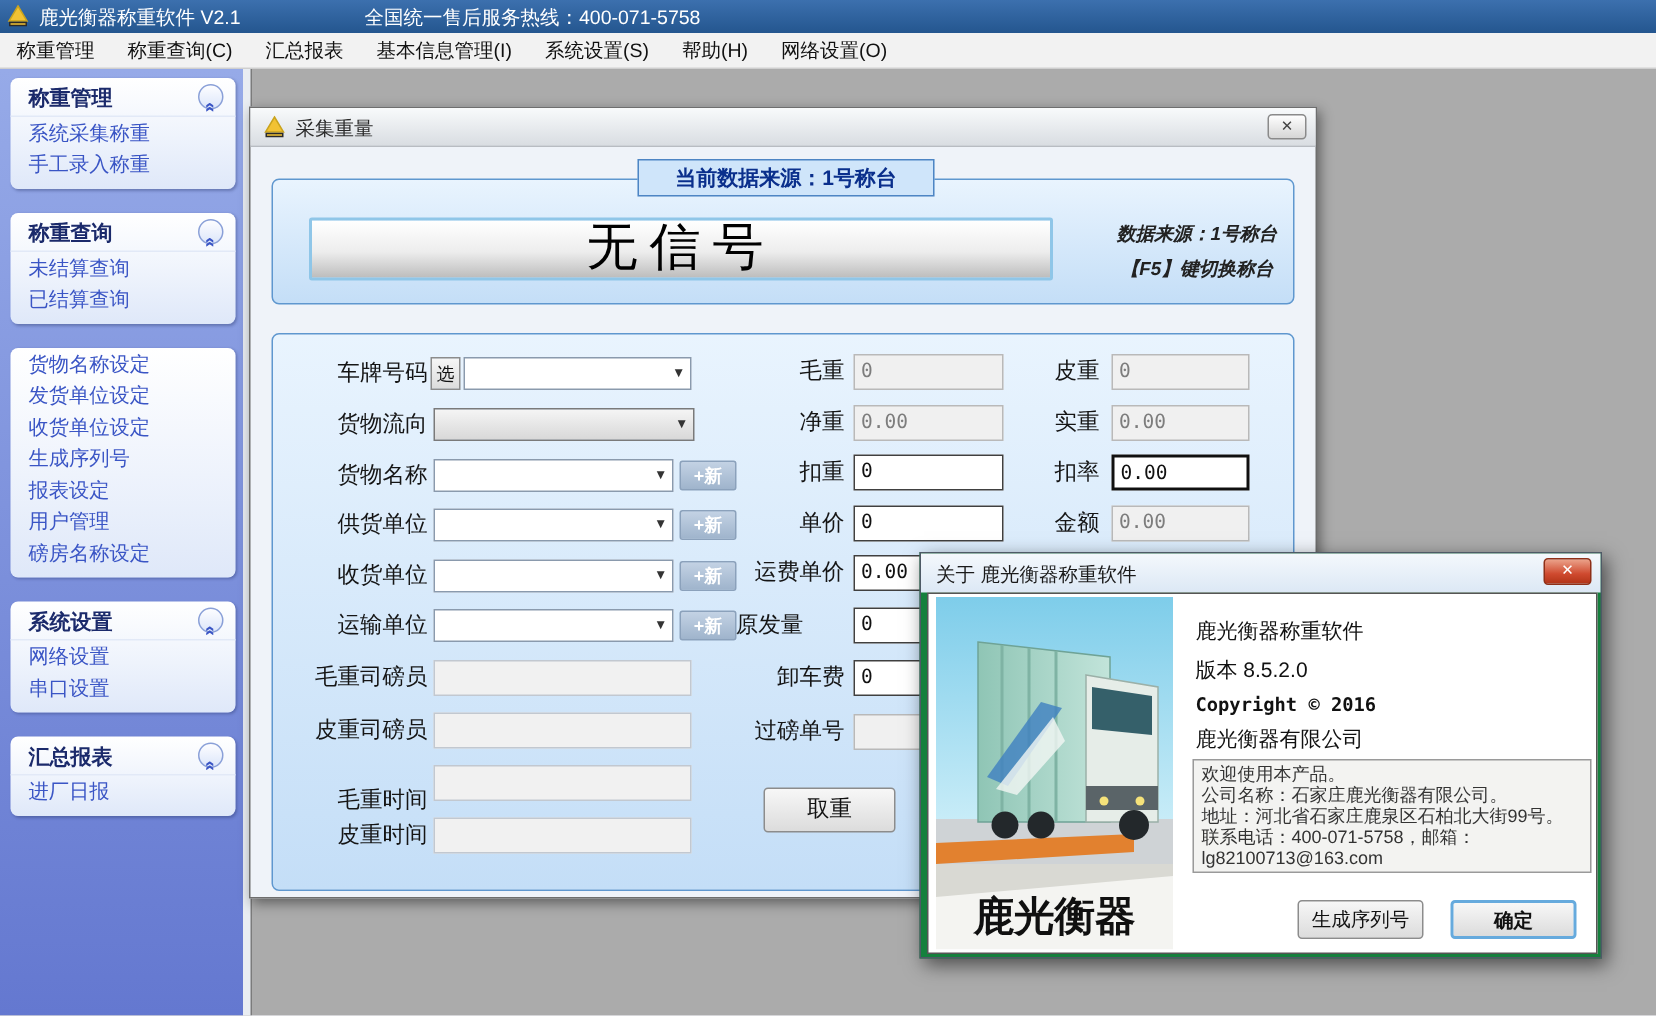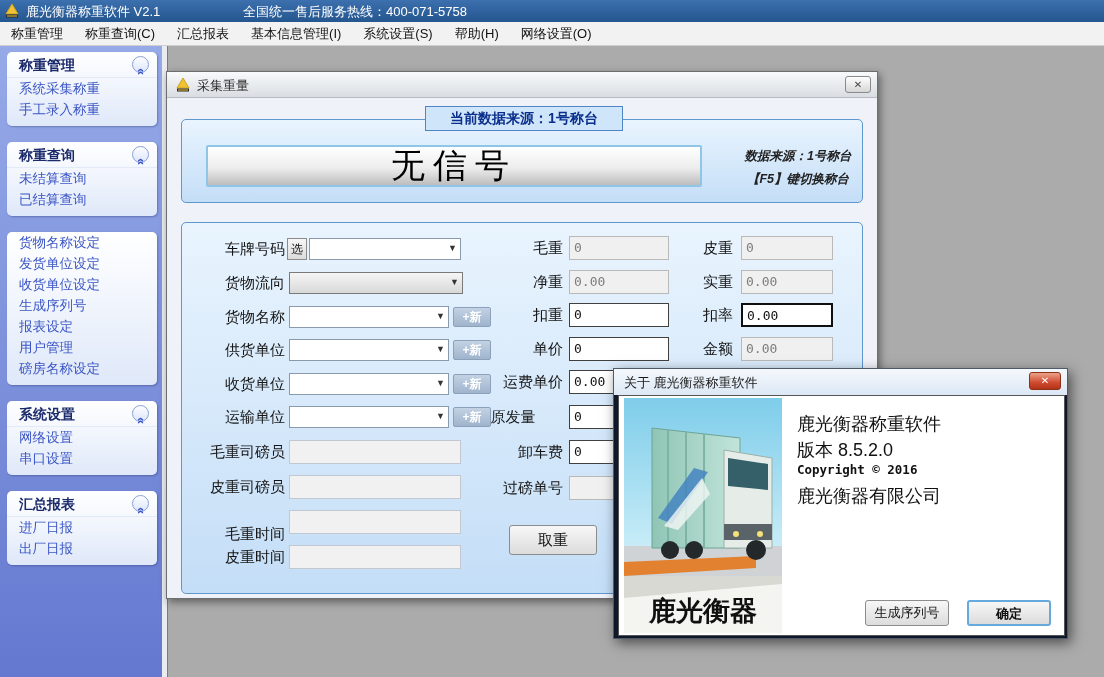--- a/index.html
+++ b/index.html
@@ -90,31 +90,31 @@
   .vbox.focus { border:2px solid #101010; }
   .vbox.w92 { width:92px; }
 
   .btn { background:linear-gradient(#f7f7f7,#dcdcdc); border:1px solid #8c8c8c;
     border-radius:3px; text-align:center; cursor:pointer; color:#111; }
   #take-weight { position:absolute; left:342px; top:453px; width:88px; height:30px;
     font-size:15px; line-height:28px; }
 
   
   #about-dialog { position:absolute; left:613px; top:368px; width:455px; height:271px;
-    background:#0f172a; border:1px solid #4e5a66; box-shadow:3px 4px 12px rgba(0,0,0,.55); z-index:10; }
+    background:#15803d; border:1px solid #4e5a66; box-shadow:3px 4px 12px rgba(0,0,0,.55); z-index:10; }
   #ad-titlebar { position:absolute; left:0; top:0; width:100%; height:26px;
     background:linear-gradient(#f4f8fc,#dce8f5); }
   #ad-titlebar .d-title { position:absolute; left:10px; top:5px; font-size:13px; color:#1a1a1a; }
   .dlg-close { position:absolute; right:6px; top:3px; width:32px; height:18px;
     background:linear-gradient(#eba28a,#cf4a2f 60%,#b23418); border:1px solid #8e2f17;
     border-radius:3px; color:#fff; font-size:10px; line-height:16px; text-align:center; cursor:pointer; }
   #ad-content { position:absolute; left:4px; top:26px; width:447px; height:241px;
     background:#fff; border:1px solid #555; }
   #truck-image { position:absolute; left:5px; top:2px; width:158px; height:235px; }
-  .ad-line { position:absolute; left:178px; font-size:18px; color:#111; white-space:nowrap; }
+  .ad-line { position:absolute; left:178px; font-size:14px; color:#111; white-space:nowrap; }
   .ad-mono { font-family:"DejaVu Sans Mono","Liberation Mono",monospace; font-size:12.5px; font-weight:bold; }
   #welcome-box { position:absolute; left:176px; top:110px; width:266px; height:76px;
     background:#f3f3f1; border:1px solid #9a9a9a; padding:2px 5px;
     font-size:12px; line-height:14px; color:#333; white-space:pre-line; overflow:hidden; }
   .dlg-btn { position:absolute; top:204px; width:84px; height:26px; font-size:13px; line-height:23px; }
   #gen-serial { left:246px; }
   #ok-btn { left:348px; border:2px solid #66aadd; font-weight:bold; }
 </style>
 </head>
 <body>
@@ -180,21 +180,20 @@
         <div class="nav-item">网络设置</div>
         <div class="nav-item">串口设置</div>
       </div>
 
       <div class="nav-panel">
         <div class="nav-head">
           <span>汇总报表</span>
           <div class="nav-chevron"><span>«</span></div>
         </div>
         <div class="nav-item">进厂日报</div>
-        <div class="nav-item">出厂日报</div>
       </div>
 
     </div>
     <div id="splitter"></div>
   </div>
 
   <div id="capture-window">
     <div id="cw-titlebar">
       <svg class="w-icon" width="16" height="16" viewBox="0 0 16 16">
         <polygon points="8,1 14,11 2,11" fill="#f2c233" stroke="#caa41e"></polygon>
@@ -339,18 +338,23 @@
         <circle cx="132" cy="152" r="10" fill="#23282b"></circle>
         <rect x="0" y="178" width="158" height="57" fill="#f4f4f1"></rect>
         <polygon points="0,178 158,178 158,186 0,200" fill="#d9d9d3"></polygon>
         <text x="79" y="222" text-anchor="middle" font-size="27" font-weight="bold" fill="#101010">鹿光衡器</text>
       </svg>
 
       <div class="ad-line" style="top:16px;">鹿光衡器称重软件</div>
       <div class="ad-line" style="top:42px;">版本 8.5.2.0</div>
       <div class="ad-line ad-mono" style="top:66px;">Copyright © 2016</div>
       <div class="ad-line" style="top:88px;">鹿光衡器有限公司</div>
+      <div id="welcome-box">欢迎使用本产品。
+公司名称：石家庄鹿光衡器有限公司。
+地址：河北省石家庄鹿泉区石柏北大街99号。
+联系电话：400-071-5758，邮箱：
+lg82100713@163.com</div>
       <div id="gen-serial" class="btn dlg-btn">生成序列号</div>
       <div id="ok-btn" class="btn dlg-btn">确定</div>
     </div>
   </div>
 
 </div>
 
 </body></html>

